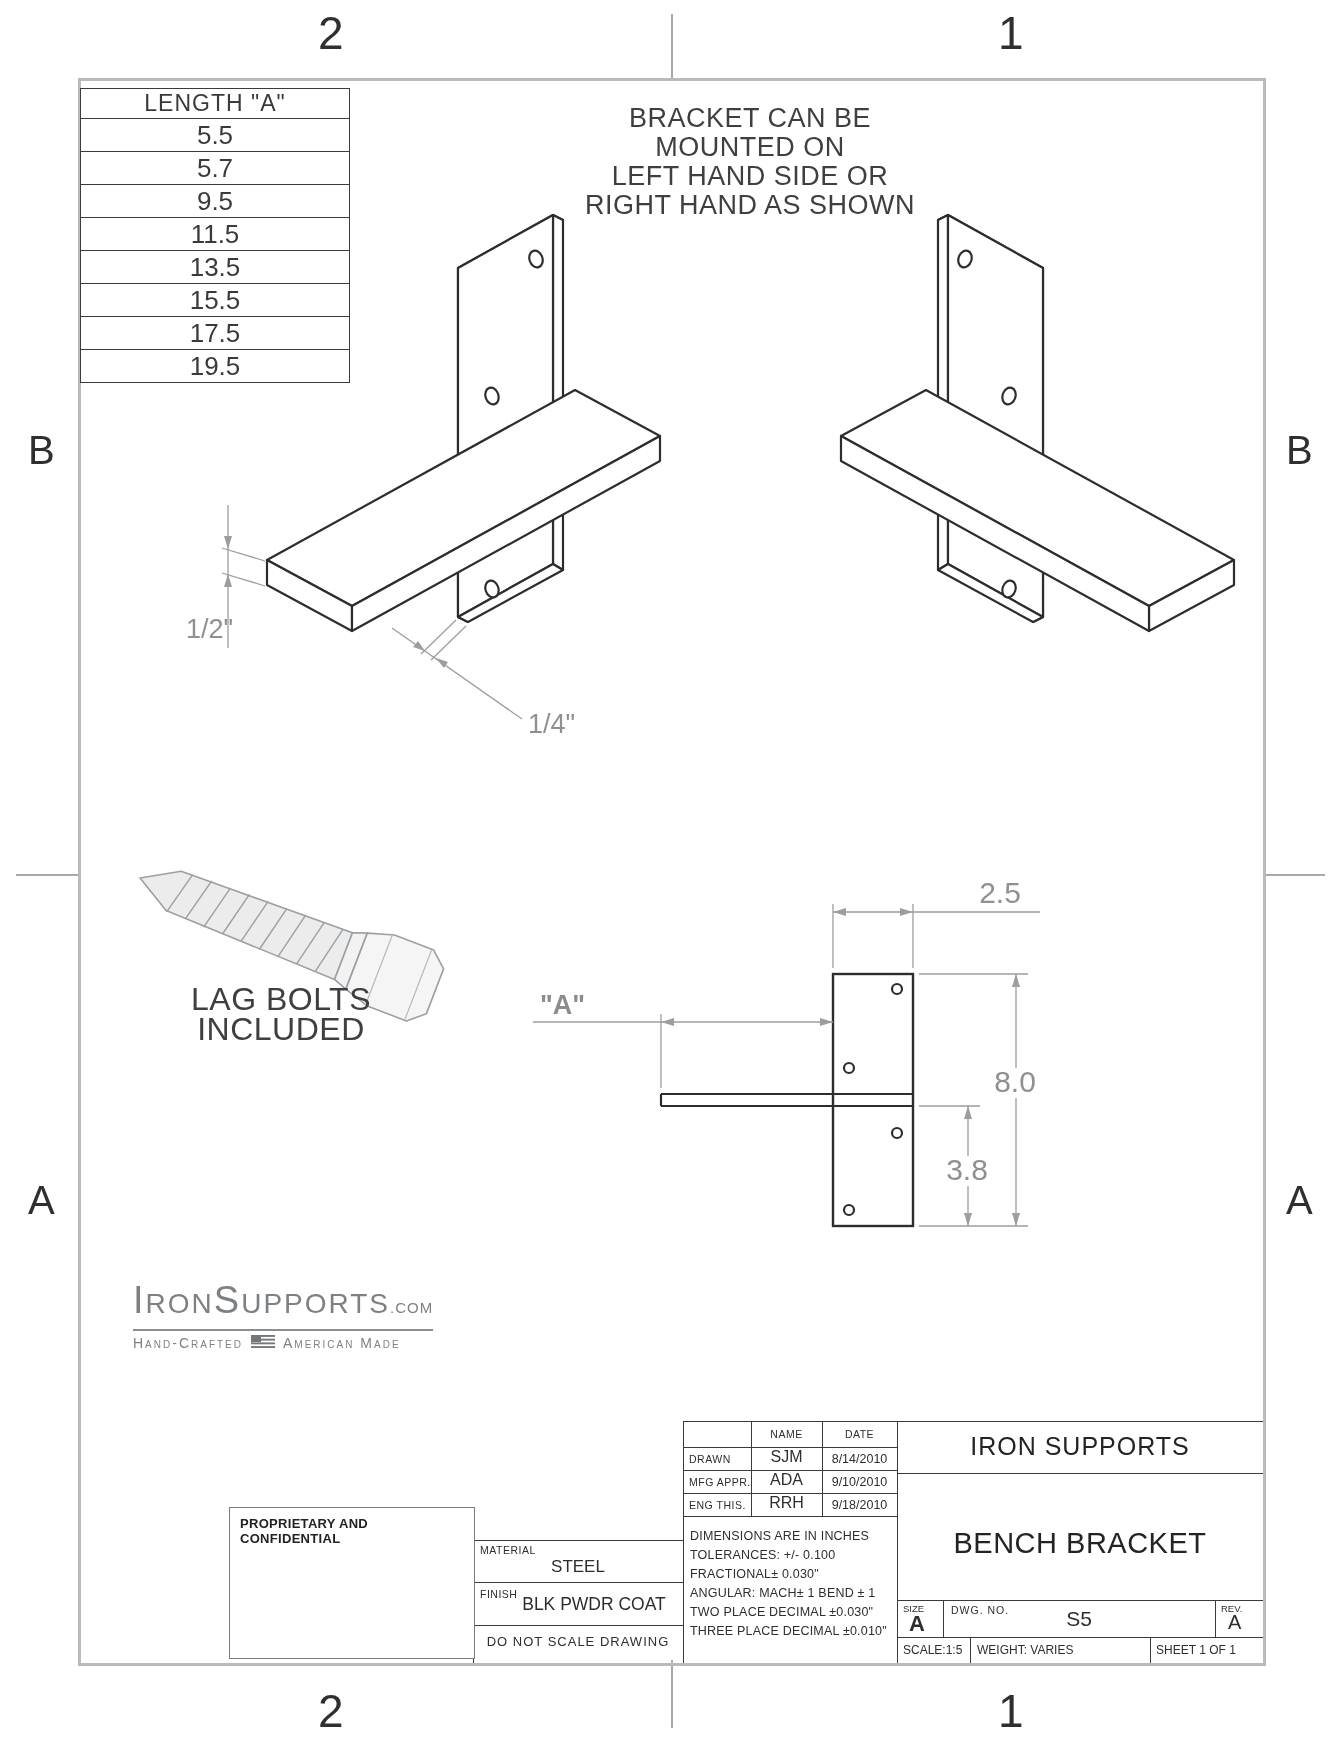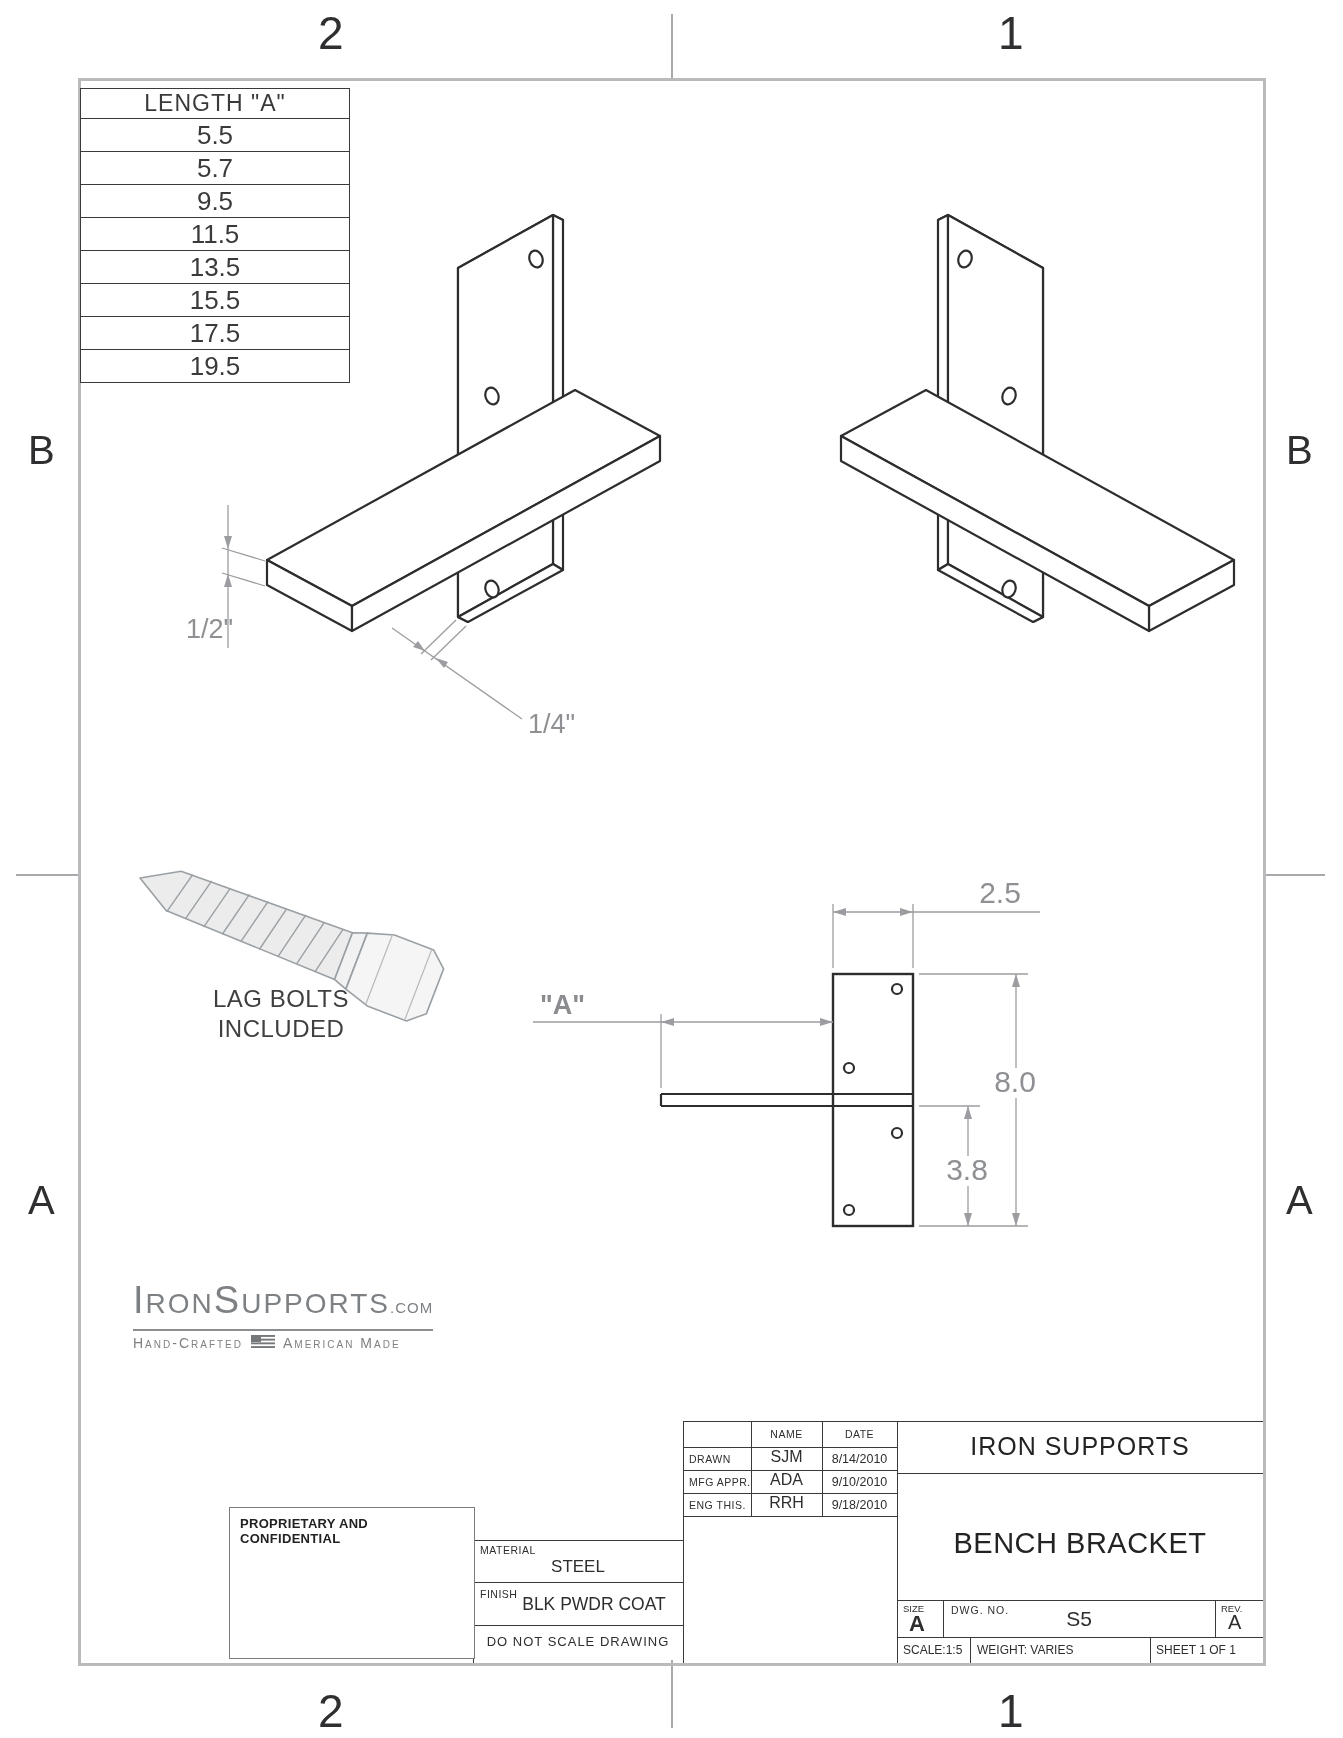--- a/index.html
+++ b/index.html
@@ -16,21 +16,21 @@
   .lt-table{left:80px;top:88px;width:268px;border:1.5px solid #3a3a3c;background:#fff;}
   .lt-header{height:29px;border-bottom:1.3px solid #3a3a3c;text-align:center;font-size:23px;
              line-height:29px;color:#3a3a3c;letter-spacing:1px;}
   .lt-row{height:32px;border-bottom:1.3px solid #3a3a3c;text-align:center;font-size:26px;
           line-height:32px;color:#3a3a3c;}
   .lt-row:last-child{border-bottom:none;}
   
   .note{left:545px;top:104px;width:410px;text-align:center;font-size:27px;line-height:29px;
         color:#3f3f41;letter-spacing:0.5px;}
   
-  .lag-label{left:161px;top:984px;width:240px;text-align:center;font-size:24px;line-height:30px;
+  .lag-label{left:161px;top:984px;width:240px;text-align:center;font-size:32px;line-height:30px;
              color:#3f3f41;letter-spacing:0.5px;}
   
   .logo{left:133px;top:1281px;color:#7e8184;}
   .logo-word{display:inline-block;border-bottom:2px solid #8b8e91;padding-bottom:2px;
              letter-spacing:2px;line-height:38px;white-space:nowrap;}
   .lg-big{font-size:38px;}
   .lg-small{font-size:28px;}
   .lg-dom{font-size:15px;letter-spacing:1px;}
   .logo-tag{margin-top:4px;font-size:14px;letter-spacing:2px;font-variant:small-caps;
             color:#7e8184;display:flex;align-items:center;gap:8px;}
@@ -73,20 +73,26 @@
     <div class="lt-row">5.5</div>
     <div class="lt-row">5.7</div>
     <div class="lt-row">9.5</div>
     <div class="lt-row">11.5</div>
     <div class="lt-row">13.5</div>
     <div class="lt-row">15.5</div>
     <div class="lt-row">17.5</div>
     <div class="lt-row">19.5</div>
   </div>
 
+  <div class="abs note">
+    <div>BRACKET CAN BE</div>
+    <div>MOUNTED ON</div>
+    <div>LEFT HAND SIDE OR</div>
+    <div>RIGHT HAND AS SHOWN</div>
+  </div>
 
   <svg class="abs" style="left:0;top:0;" width="1343" height="1738" viewBox="0 0 1343 1738">
     <defs>
       <g id="bracket-iso" fill="#ffffff" stroke="#2d2d2f" stroke-width="2.2" stroke-linejoin="round">
 
         <path d="M458,268 L553,215 L563,220 L468,273 Z"></path>
         <path d="M458,268 L468,273 L468,622 L458,617 Z"></path>
         <path d="M553,215 L563,220 L563,570 L553,564 Z"></path>
         <path d="M458,268 L553,215 L553,564 L458,617 Z"></path>
         <path d="M458,617 L553,564 L563,570 L468,622 Z"></path>
@@ -241,20 +247,28 @@
   <div class="abs tb tb-small" style="left:689px;top:1453px;">DRAWN</div>
   <div class="abs tb tb-cell-center" style="left:751px;top:1448px;width:71px;font-size:16px;">SJM</div>
   <div class="abs tb tb-cell-center" style="left:822px;top:1452px;width:75px;font-size:12.5px;">8/14/2010</div>
   <div class="abs tb tb-small" style="left:689px;top:1476px;">MFG APPR.</div>
   <div class="abs tb tb-cell-center" style="left:751px;top:1471px;width:71px;font-size:16px;">ADA</div>
   <div class="abs tb tb-cell-center" style="left:822px;top:1475px;width:75px;font-size:12.5px;">9/10/2010</div>
   <div class="abs tb tb-small" style="left:689px;top:1499px;">ENG THIS.</div>
   <div class="abs tb tb-cell-center" style="left:751px;top:1494px;width:71px;font-size:16px;">RRH</div>
   <div class="abs tb tb-cell-center" style="left:822px;top:1498px;width:75px;font-size:12.5px;">9/18/2010</div>
 
+  <div class="abs" style="left:690px;top:1527px;width:205px;">
+    <div class="tol-line">DIMENSIONS ARE IN INCHES</div>
+    <div class="tol-line">TOLERANCES: +/- 0.100</div>
+    <div class="tol-line">FRACTIONAL± 0.030"</div>
+    <div class="tol-line">ANGULAR: MACH± 1    BEND ± 1</div>
+    <div class="tol-line">TWO PLACE DECIMAL    ±0.030"</div>
+    <div class="tol-line">THREE PLACE DECIMAL  ±0.010"</div>
+  </div>
 
   <div class="abs tb tb-small" style="left:480px;top:1544px;">MATERIAL</div>
   <div class="abs tb tb-cell-center" style="left:473px;top:1557px;width:210px;font-size:17px;">STEEL</div>
   <div class="abs tb tb-small" style="left:480px;top:1588px;">FINISH</div>
   <div class="abs tb tb-cell-center" style="left:505px;top:1594px;width:178px;font-size:17.5px;">BLK PWDR COAT</div>
   <div class="abs tb tb-cell-center" style="left:473px;top:1634px;width:210px;font-size:13px;letter-spacing:1px;">DO  NOT  SCALE  DRAWING</div>
 
   <div class="abs prop-box"></div>
   <div class="abs prop-title">PROPRIETARY AND CONFIDENTIAL</div>
 

